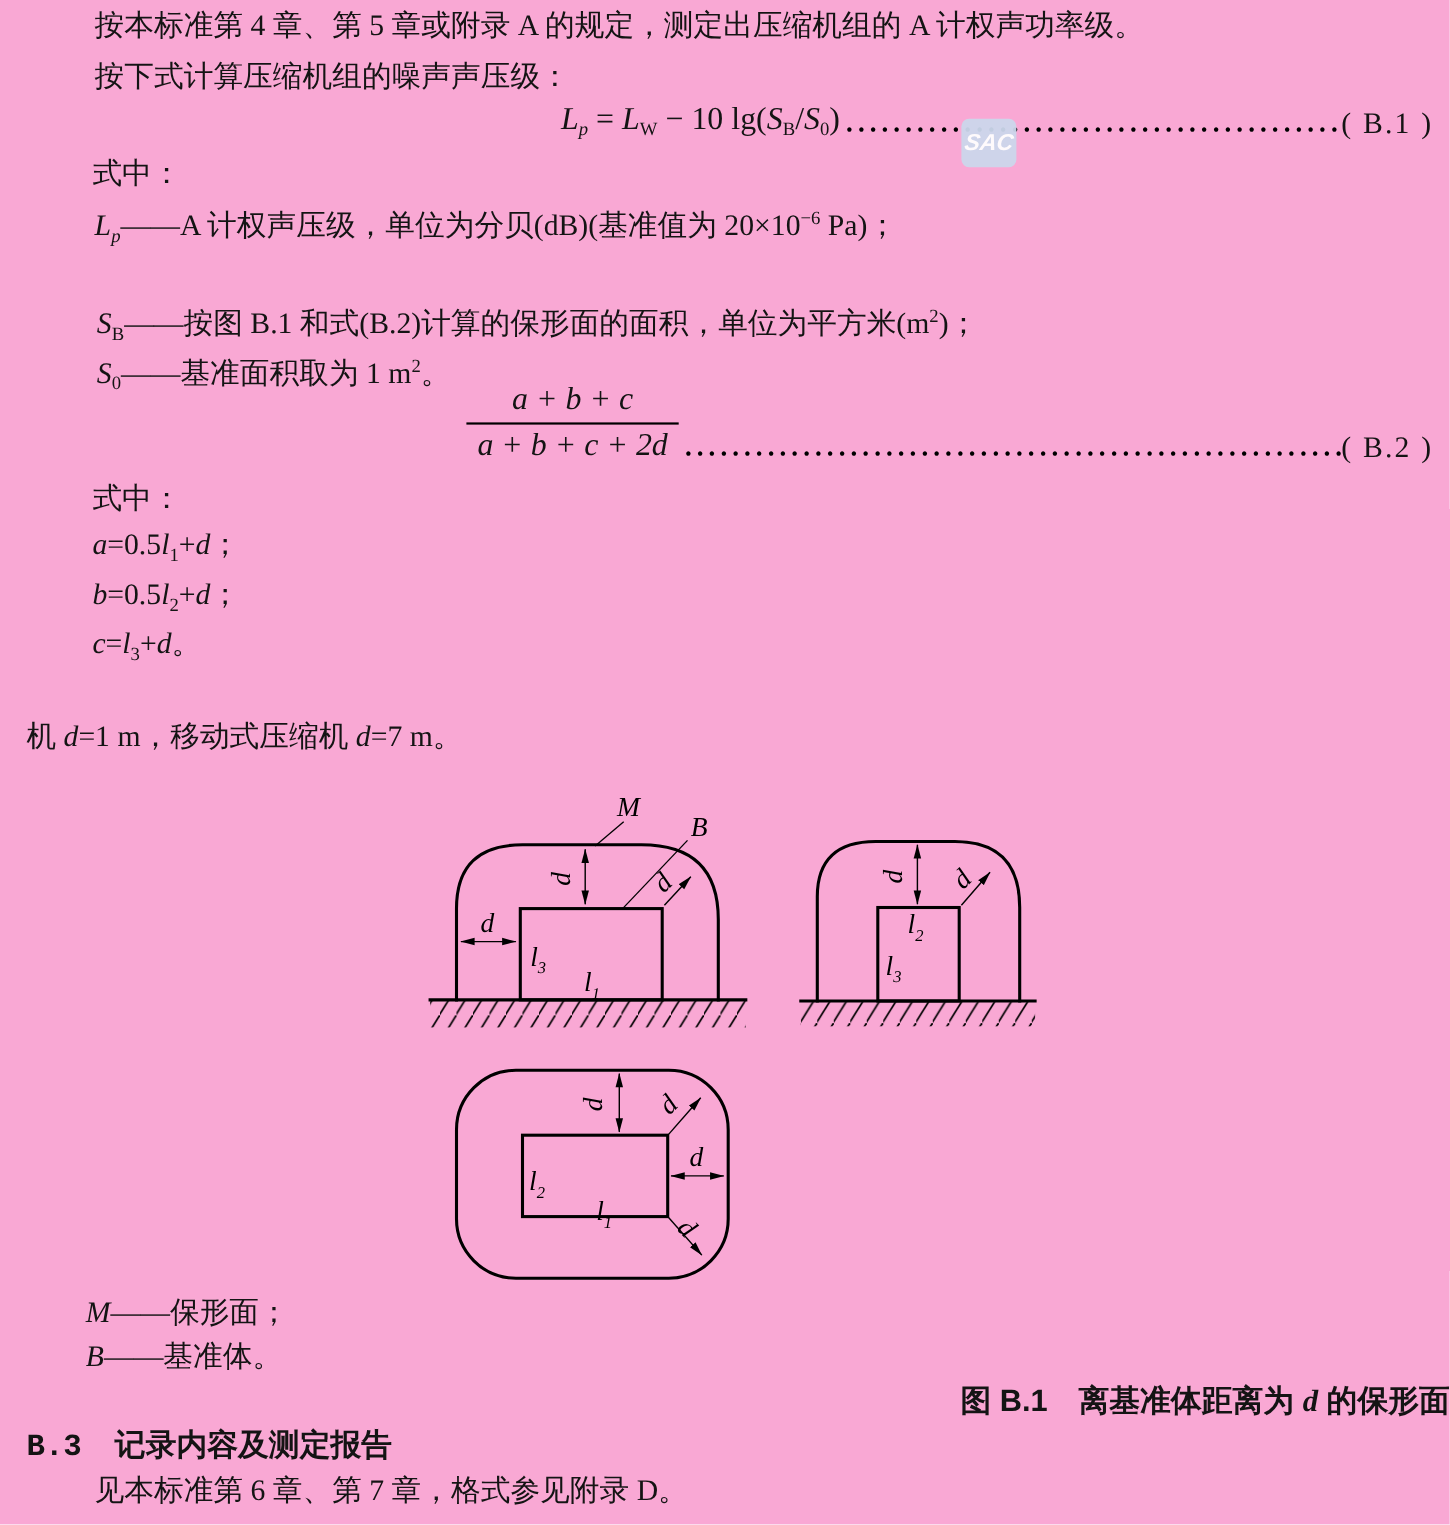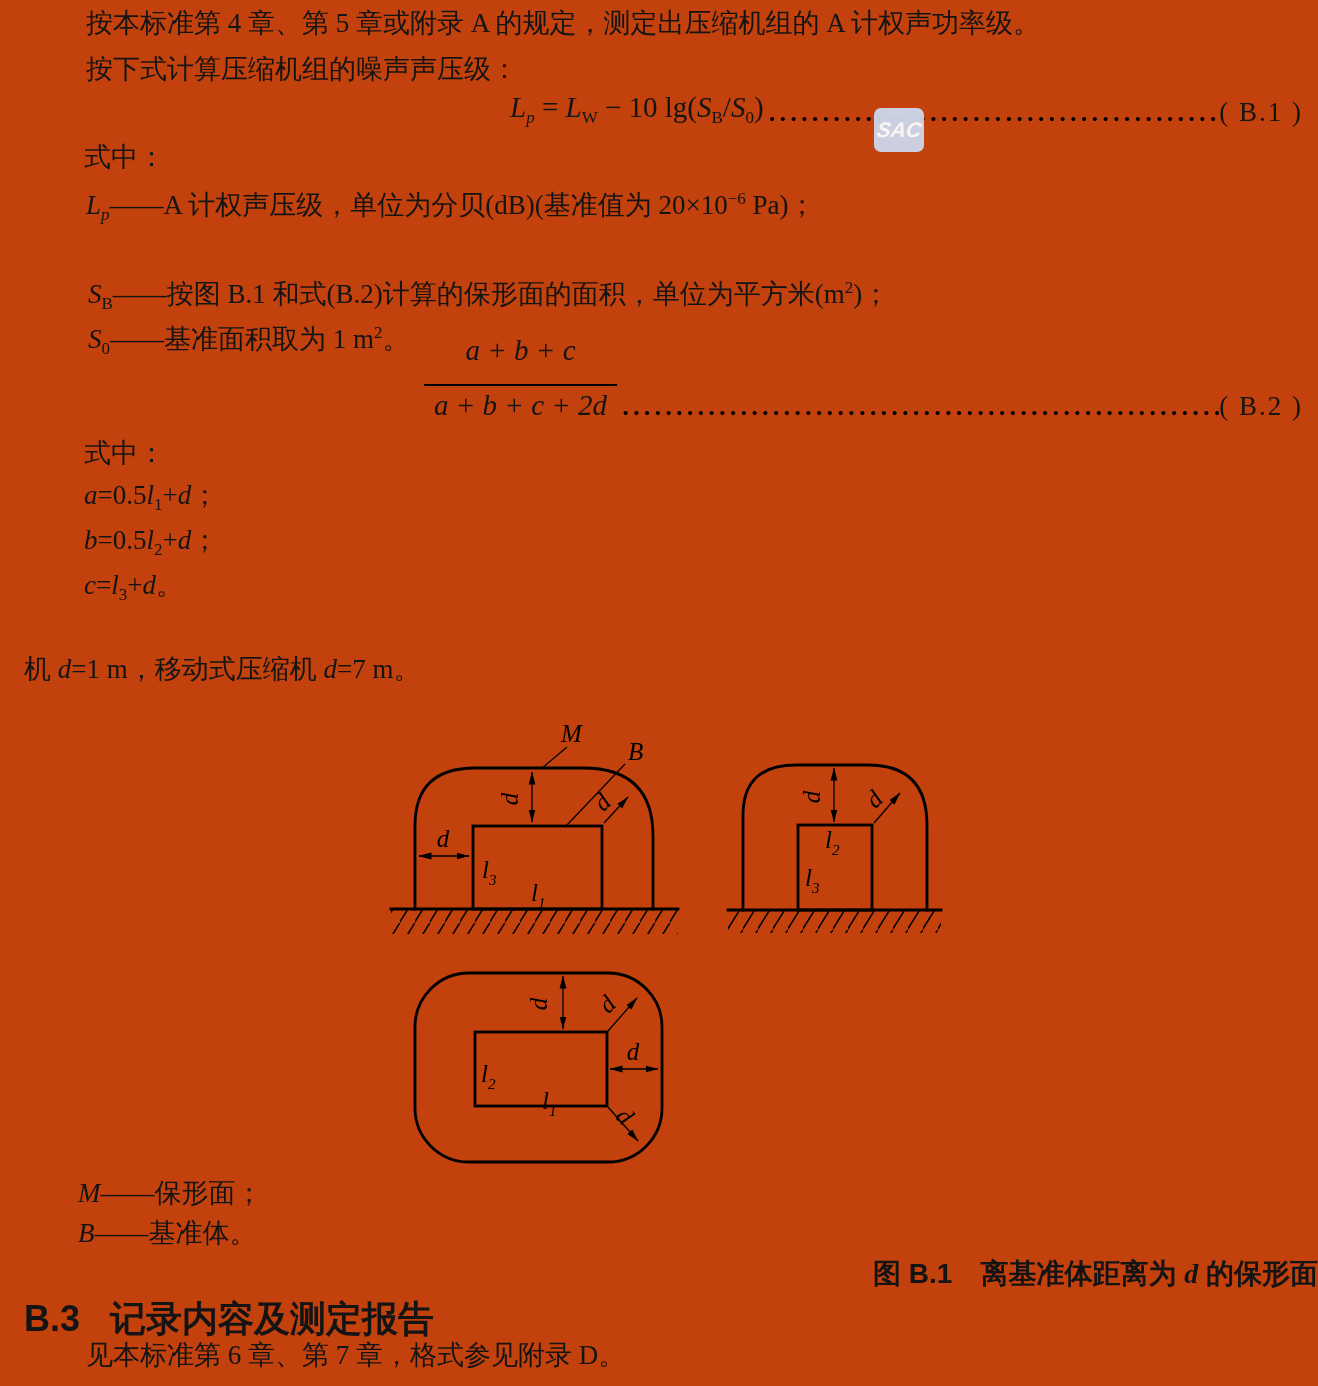--- a/index.html
+++ b/index.html
@@ -1,36 +1,36 @@
 <!DOCTYPE html>
 <html><head>
 <meta charset="utf-8">
 <style>
   html,body{margin:0;padding:0;background:#ffffff;}
-  #page{position:relative;width:1318px;height:1386px;background:#c2410c;overflow:hidden;
+  #page{position:relative;width:1318px;height:1386px;background:#f9a8d4;overflow:hidden;
         font-family:"Liberation Serif","DejaVu Serif",serif;color:#141414;}
   .line{position:absolute;white-space:nowrap;font-size:27px;line-height:34px;}
   .it{font-style:italic;font-family:"Liberation Serif",serif;}
   .sub{font-size:17px;vertical-align:-6px;}
   .sup{font-size:17px;vertical-align:10px;}
   .frow{position:absolute;left:0;width:1303px;display:flex;align-items:flex-end;}
   .fpad{flex:none;}
   .fmath{flex:none;font-size:29px;white-space:nowrap;}
   .dots{flex:1;overflow:hidden;white-space:nowrap;font-size:15px;letter-spacing:5.5px;
         padding:0 6px;font-weight:bold;color:#000;}
   .fnum{flex:none;font-size:27px;letter-spacing:2px;margin-top:41px;}
   .frac{display:inline-block;text-align:center;vertical-align:middle;font-style:italic;
         font-size:29px;line-height:1.15;}
-  .frac .fr-num{display:block;padding:0 10px 16px;}
+  .frac .fr-num{display:block;padding:0 10px 3px;}
   .frac .fr-den{display:block;border-top:2.2px solid #000;padding:3px 10px 0;}
   .caption{position:absolute;left:0;width:1318px;text-align:right;
            font-family:"Liberation Sans","DejaVu Sans",sans-serif;font-weight:bold;font-size:28px;}
   .caption .it{font-weight:bold;}
-  .heading{position:absolute;font-family:Liberation Sans, sans-serif;
-           font-weight:bold;font-size:36px;white-space:nowrap;}
+  .heading{position:absolute;font-family:Liberation Mono, monospace;
+           font-weight:bold;font-size:28px;white-space:nowrap;}
   .heading .sep{display:inline-block;width:30px;}
   .legend-sym{font-style:italic;}
   .watermark{position:absolute;left:874px;top:108px;width:50px;height:44px;background:#ccd7ec;
              border-radius:7px;display:flex;align-items:center;justify-content:center;opacity:0.95;}
   .watermark span{color:#ffffff;font-family:"Liberation Sans",sans-serif;font-weight:bold;
                   font-style:italic;font-size:21px;transform:skewX(-8deg);letter-spacing:0;}
   svg{position:absolute;overflow:visible;}
   svg text{font-family:"Liberation Serif","DejaVu Serif",serif;font-style:italic;
            font-size:25px;fill:#000;stroke:none;}
   svg .sub-t{font-size:15px;}

